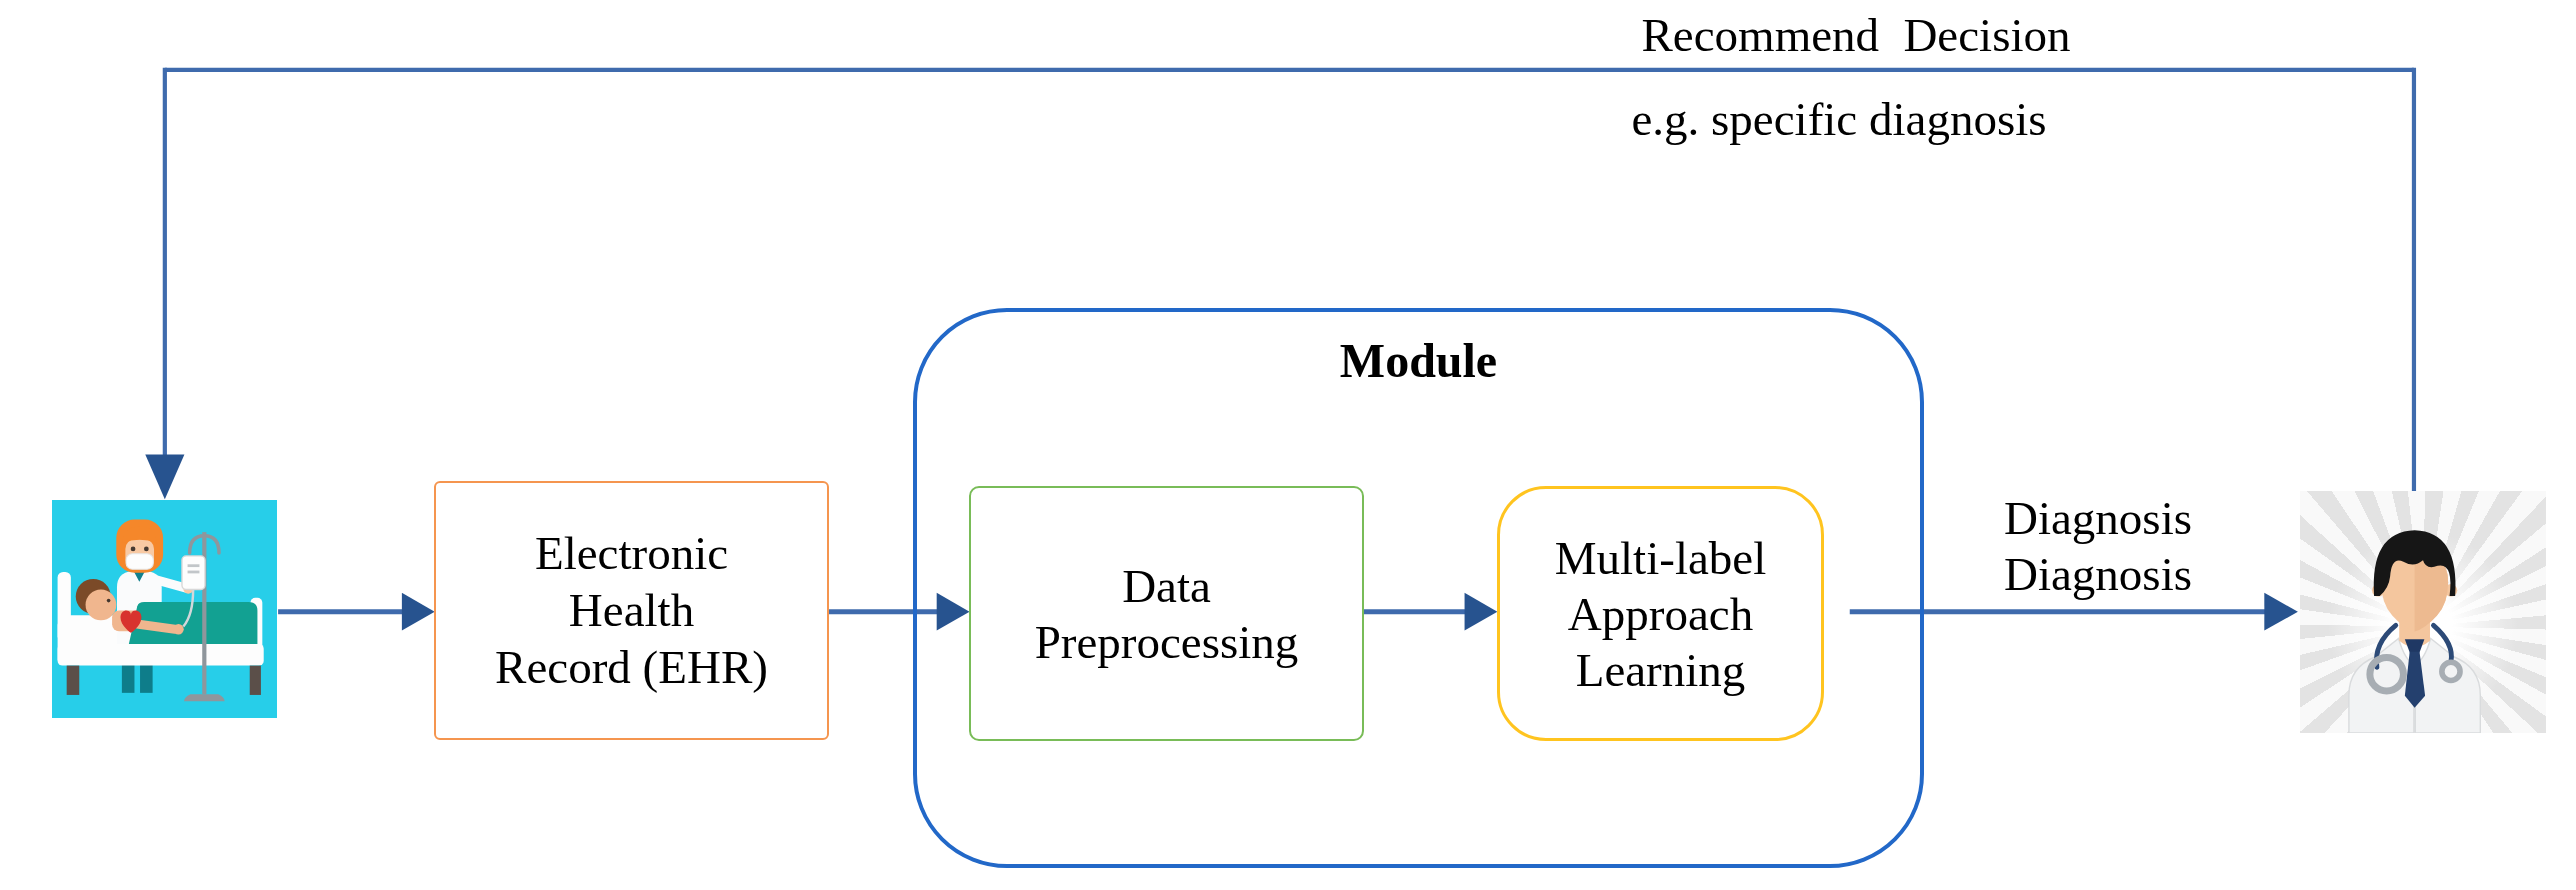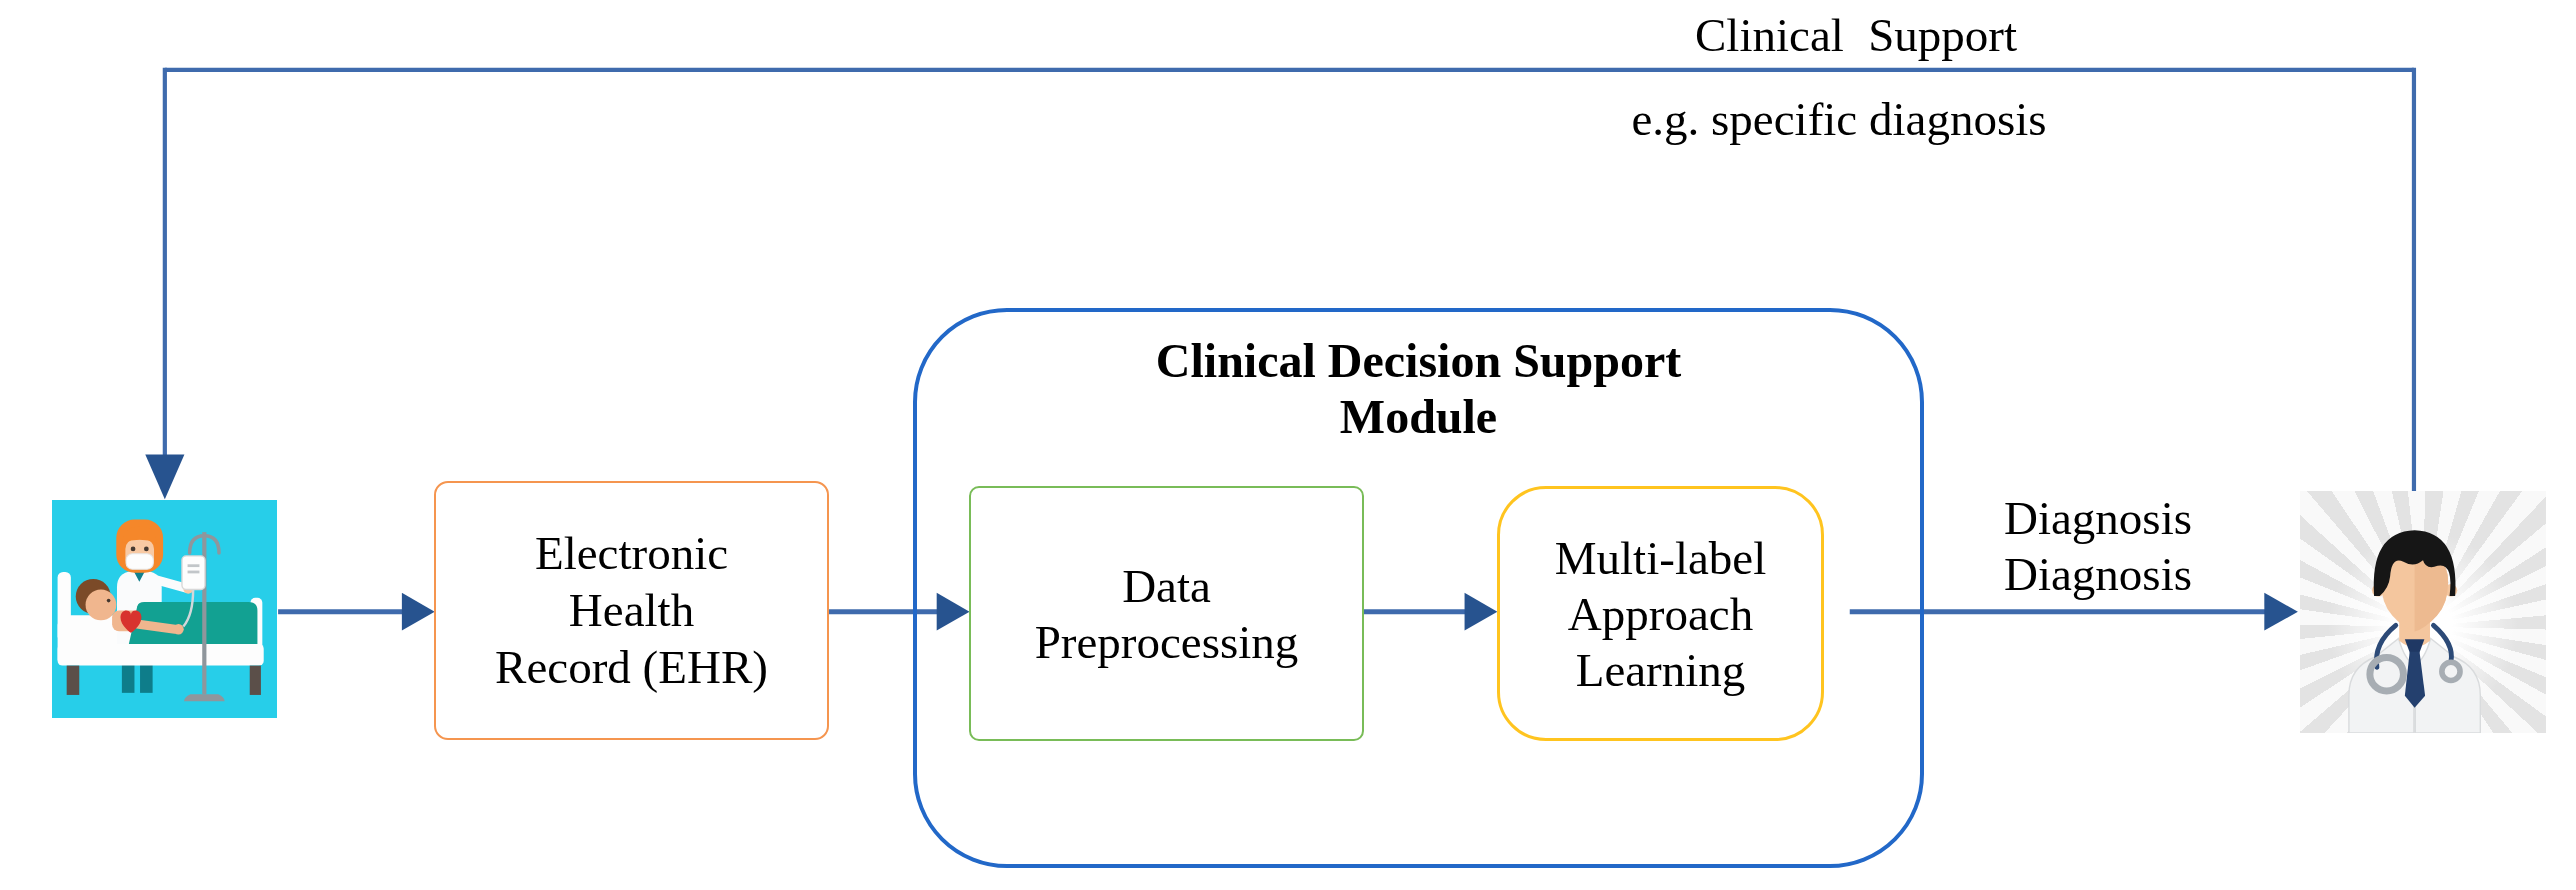--- a/index.html
+++ b/index.html
@@ -4,21 +4,21 @@
 <style>
   html,body{margin:0;padding:0;background:#ffffff;}
   .stage{
     position:relative;width:2576px;height:890px;background:#ffffff;overflow:hidden;
     font-family:"Liberation Serif","DejaVu Serif",serif;color:#000;
   }
   .connectors{position:absolute;left:0;top:0;width:2576px;height:890px;pointer-events:none;}
   .node{position:absolute;display:flex;flex-direction:column;align-items:center;justify-content:center;
         text-align:center;background:#ffffff;box-sizing:border-box;}
   .node .ln{font-size:47px;line-height:57px;white-space:nowrap;}
-  .ehr-box{left:434px;top:481px;width:395px;height:259px;border:2.8px solid #F5954F;border-radius:14px;}
+  .ehr-box{left:434px;top:481px;width:395px;height:259px;border:2.8px solid #F5954F;border-radius:6px;}
   .cds-box{position:absolute;left:913px;top:308px;width:1011px;height:560px;border:4.2px solid #2268C8;
            border-radius:94px;box-sizing:border-box;background:transparent;}
   .cds-title{position:absolute;left:0;top:21px;width:100%;text-align:center;font-weight:bold;
              font-size:48px;line-height:56px;}
   .green-box{left:969px;top:486px;width:395px;height:255px;border:2.8px solid #79BC58;border-radius:10px;}
   .yellow-box{left:1497px;top:486px;width:327px;height:255px;border:3.5px solid #FFC41F;border-radius:49px;}
   .green-box .ln,.yellow-box .ln{line-height:56px;}
   .float-label{position:absolute;text-align:center;font-size:47px;line-height:56px;white-space:nowrap;}
   .lbl-clinical{left:1856px;top:7px;transform:translateX(-50%);word-spacing:12.6px;}
   .lbl-eg{left:1839px;top:91px;transform:translateX(-50%);}
@@ -45,21 +45,21 @@
     <line x1="397" y1="875" x2="576" y2="875" stroke="#3F6BAD" stroke-width="7"></line>
     <polygon points="574,848 574,902 621,875" fill="#27538F"></polygon>
     <line x1="1185" y1="875" x2="1341" y2="875" stroke="#3F6BAD" stroke-width="7"></line>
     <polygon points="1339,848 1339,902 1386,875" fill="#27538F"></polygon>
     <line x1="1950" y1="875" x2="2096" y2="875" stroke="#3F6BAD" stroke-width="7"></line>
     <polygon points="2094,848 2094,902 2141,875" fill="#27538F"></polygon>
     <line x1="2645" y1="875" x2="3240" y2="875" stroke="#3F6BAD" stroke-width="7"></line>
     <polygon points="3238,848 3238,902 3286,875" fill="#27538F"></polygon>
   </svg>
 
-  <div class="float-label lbl-clinical">Clinical Support</div>
+  <div class="float-label lbl-clinical">Recommend Decision</div>
   <div class="float-label lbl-eg">e.g. specific diagnosis</div>
 
   <div class="patient-img">
     <svg width="225" height="218" viewBox="0 0 322 312">
       <rect x="0" y="0" width="322" height="312" fill="#27CEE9"></rect>
 
       <rect x="8" y="103" width="19" height="133" rx="8" fill="#FDFDFD"></rect>
       <rect x="284" y="140" width="17" height="96" rx="7" fill="#FDFDFD"></rect>
 
       <rect x="8" y="165" width="106" height="44" rx="14" fill="#FDFDFD"></rect>
@@ -110,21 +110,20 @@
   </div>
 
   <div class="node ehr-box">
     <div class="ln">Electronic</div>
     <div class="ln">Health</div>
     <div class="ln">Record (EHR)</div>
   </div>
 
   <div class="cds-box">
     <div class="cds-title">
-      <div>Clinical Decision Support</div>
       <div>Module</div>
     </div>
   </div>
 
   <div class="node green-box">
     <div class="ln">Data</div>
     <div class="ln">Preprocessing</div>
   </div>
 
   <div class="node yellow-box">

